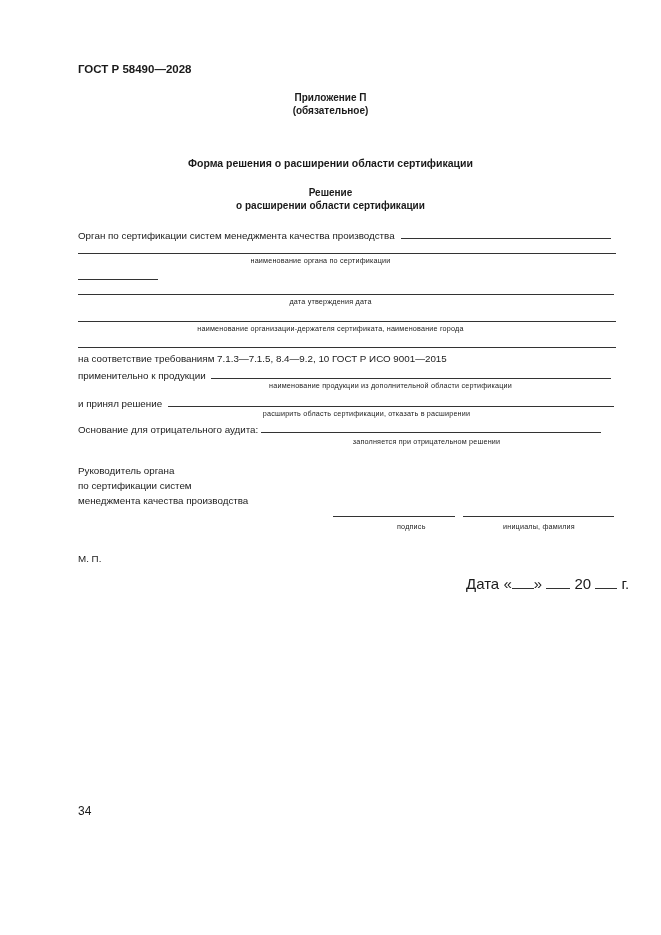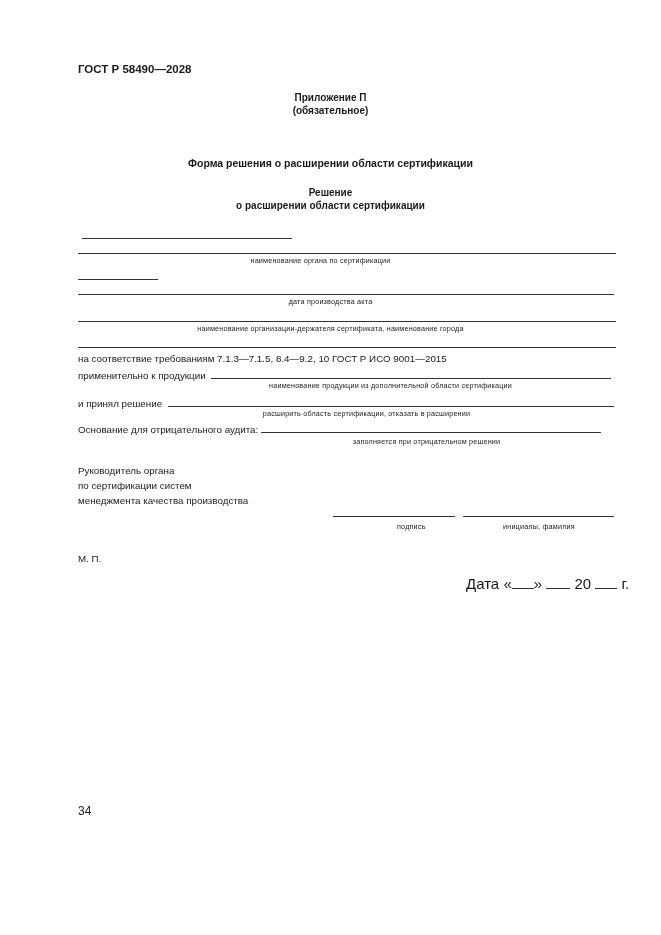--- a/index.html
+++ b/index.html
@@ -25,30 +25,31 @@
 
 <div class="abs center bold t10" style="top:92px;">Приложение П</div>
 <div class="abs center bold t10" style="top:105px;">(обязательное)</div>
 
 <div class="abs center bold t11" style="top:157px;">Форма решения о расширении области сертификации</div>
 
 <div class="abs center bold t10" style="top:187px;">Решение</div>
 <div class="abs center bold t10" style="top:200px;">о расширении области сертификации</div>
 
 <div class="row" style="top:229px;">
+  <span>Орган по сертификации систем менеджмента качества производства</span>
   <span class="fill" style="width:210px; margin-left:4px;"></span>
 </div>
 <div class="line" style="left:78px; top:253px; width:538px;"></div>
 <div class="abs center cap" style="top:256px; left:-10px;">наименование органа по сертификации</div>
 
 <div class="row" style="top:270px;">
   <span class="fill" style="width:80px;"></span>
 </div>
 <div class="line" style="left:78px; top:294px; width:536px;"></div>
-<div class="abs center cap" style="top:297px; left:0;">дата производства акта</div>
+<div class="abs center cap" style="top:297px; left:0;">дата утверждения дата</div>
 
 <div class="line" style="left:78px; top:321px; width:538px;"></div>
 <div class="abs center cap" style="top:324px; left:0;">наименование организации-держателя сертификата, наименование города</div>
 <div class="line" style="left:78px; top:347px; width:538px;"></div>
 
 <div class="row" style="top:353px;">на соответствие требованиям 7.1.3—7.1.5, 8.4—9.2, 10 ГОСТ Р ИСО 9001—2015</div>
 
 <div class="row" style="top:369px;">
   <span>применительно к продукции</span>
   <span class="fill" style="width:400px; margin-left:3px;"></span>

